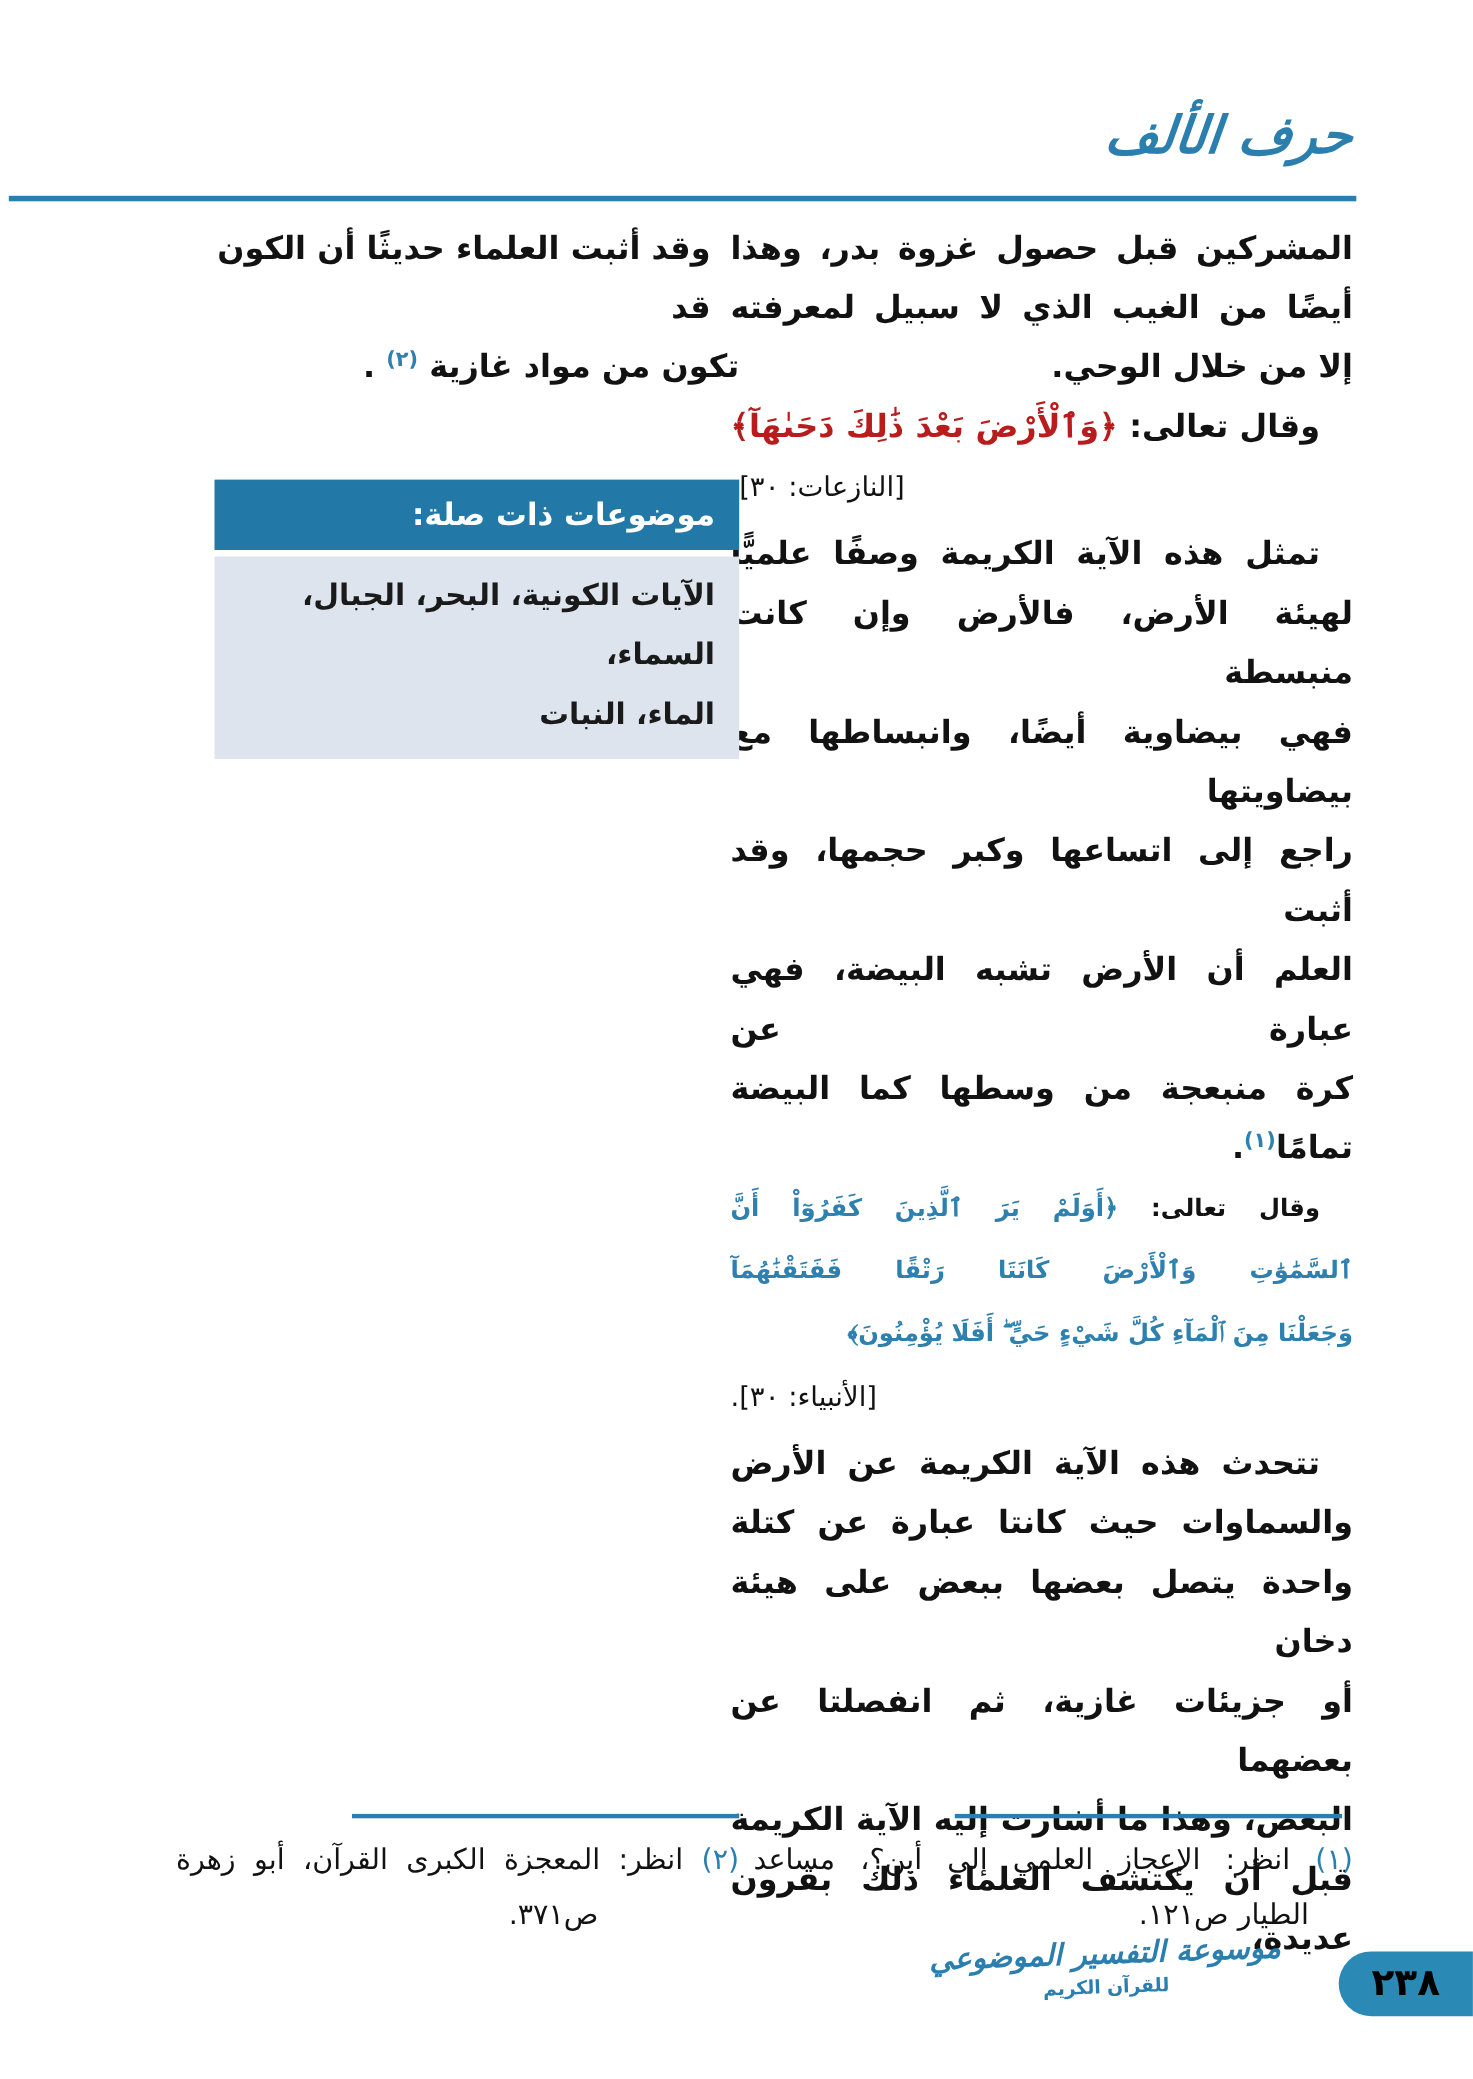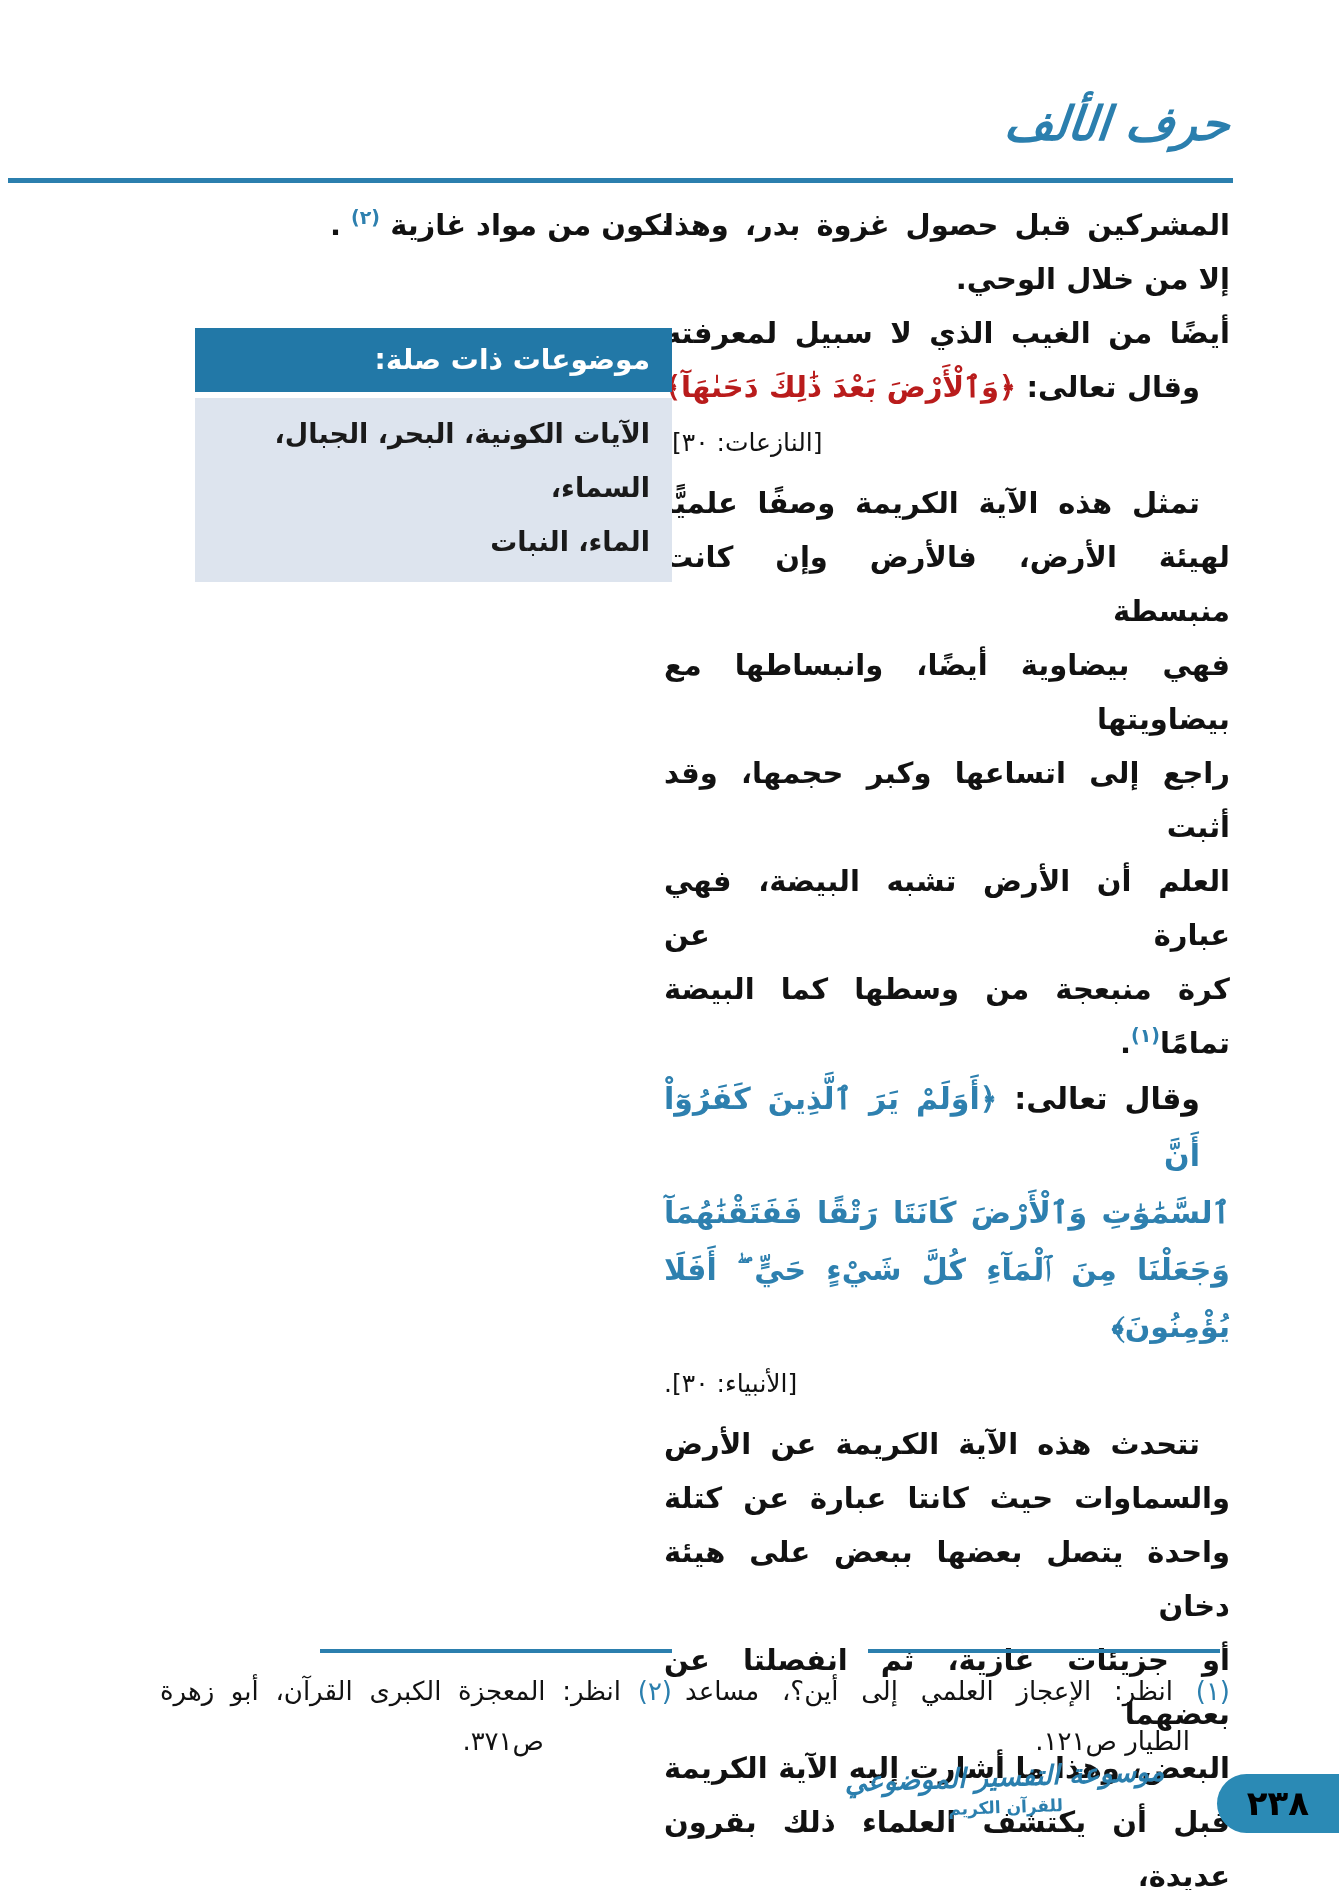--- a/index.html
+++ b/index.html
@@ -16,21 +16,21 @@
   .header-rule{position:absolute;top:178px;left:8px;width:1225px;height:5px;background:#2b7fae;}
   
   .col{position:absolute;top:198px;}
   .col-right{right:109px;width:566px;}
   .col-left{right:667px;width:512px;}
   .ln{font-size:29px;font-weight:bold;line-height:54px;text-align:justify;text-align-last:justify;}
   .ln.end{text-align-last:right;}
   .ln.indent{padding-right:30px;}
   .ref{font-size:25px;font-weight:normal;line-height:58px;text-align:left;margin-bottom:4px;}
   .verse{color:#b91c1c;}
-  .verse-block .ln{font-size:30px;line-height:57px;color:#2e80af;}
+  .verse-block .ln{font-size:22px;line-height:57px;color:#2e80af;}
   .sup-ref{font-size:19px;vertical-align:super;color:#2e80af;font-weight:bold;line-height:0;}
   
   .left-para{font-size:29px;font-weight:bold;line-height:54px;text-align:right;}
   .left-para .first{padding-right:26px;}
   .related-title-box{
     margin-top:76px;width:477px;margin-left:0;height:64px;background:#2278a7;color:#ffffff;
     font-size:28px;font-weight:bold;line-height:64px;padding-right:22px;box-sizing:border-box;
   }
   .related-body-box{
     margin-top:6px;width:477px;background:#dde4ee;color:#1a1a1a;
@@ -60,22 +60,22 @@
 </head>
 <body>
 
 <div class="page">
 
   <div class="chapter-title">حرف الألف</div>
   <div class="header-rule"></div>
 
   <div class="col col-right">
     <div class="ln">المشركين قبل حصول غزوة بدر، وهذا</div>
+    <div class="ln">أيضًا من الغيب الذي لا سبيل لمعرفته</div>
     <div class="ln end">إلا من خلال الوحي.</div>
-    <div class="ln">أيضًا من الغيب الذي لا سبيل لمعرفته</div>
 
     <div class="ln indent"><span>وقال تعالى:</span> <span class="verse">﴿وَٱلْأَرْضَ بَعْدَ ذَٰلِكَ دَحَىٰهَآ﴾</span></div>
     <div class="ref">[النازعات: ٣٠].</div>
 
     <div class="ln indent">تمثل هذه الآية الكريمة وصفًا علميًّا</div>
     <div class="ln">لهيئة الأرض، فالأرض وإن كانت منبسطة</div>
     <div class="ln">فهي بيضاوية أيضًا، وانبساطها مع بيضاويتها</div>
     <div class="ln">راجع إلى اتساعها وكبر حجمها، وقد أثبت</div>
     <div class="ln">العلم أن الأرض تشبه البيضة، فهي عبارة عن</div>
     <div class="ln end"><span>كرة منبعجة من وسطها كما البيضة تمامًا</span><span class="sup-ref">(١)</span><span>.</span></div>
@@ -91,20 +91,21 @@
     <div class="ln">والسماوات حيث كانتا عبارة عن كتلة</div>
     <div class="ln">واحدة يتصل بعضها ببعض على هيئة دخان</div>
     <div class="ln">أو جزيئات غازية، ثم انفصلتا عن بعضهما</div>
     <div class="ln">البعض، وهذا ما أشارت إليه الآية الكريمة</div>
     <div class="ln">قبل أن يكتشف العلماء ذلك بقرون عديدة،</div>
 
   </div>
 
   <div class="col col-left">
     <div class="left-para">
+      <div class="first">وقد أثبت العلماء حديثًا أن الكون قد</div>
       <div><span>تكون من مواد غازية</span> <span class="sup-ref">(٢)</span><span> .</span></div>
     </div>
 
     <div class="related-title-box">موضوعات ذات صلة:</div>
     <div class="related-body-box">
       <div>الآيات الكونية، البحر، الجبال، السماء،</div>
       <div>الماء، النبات</div>
     </div>
   </div>
 

